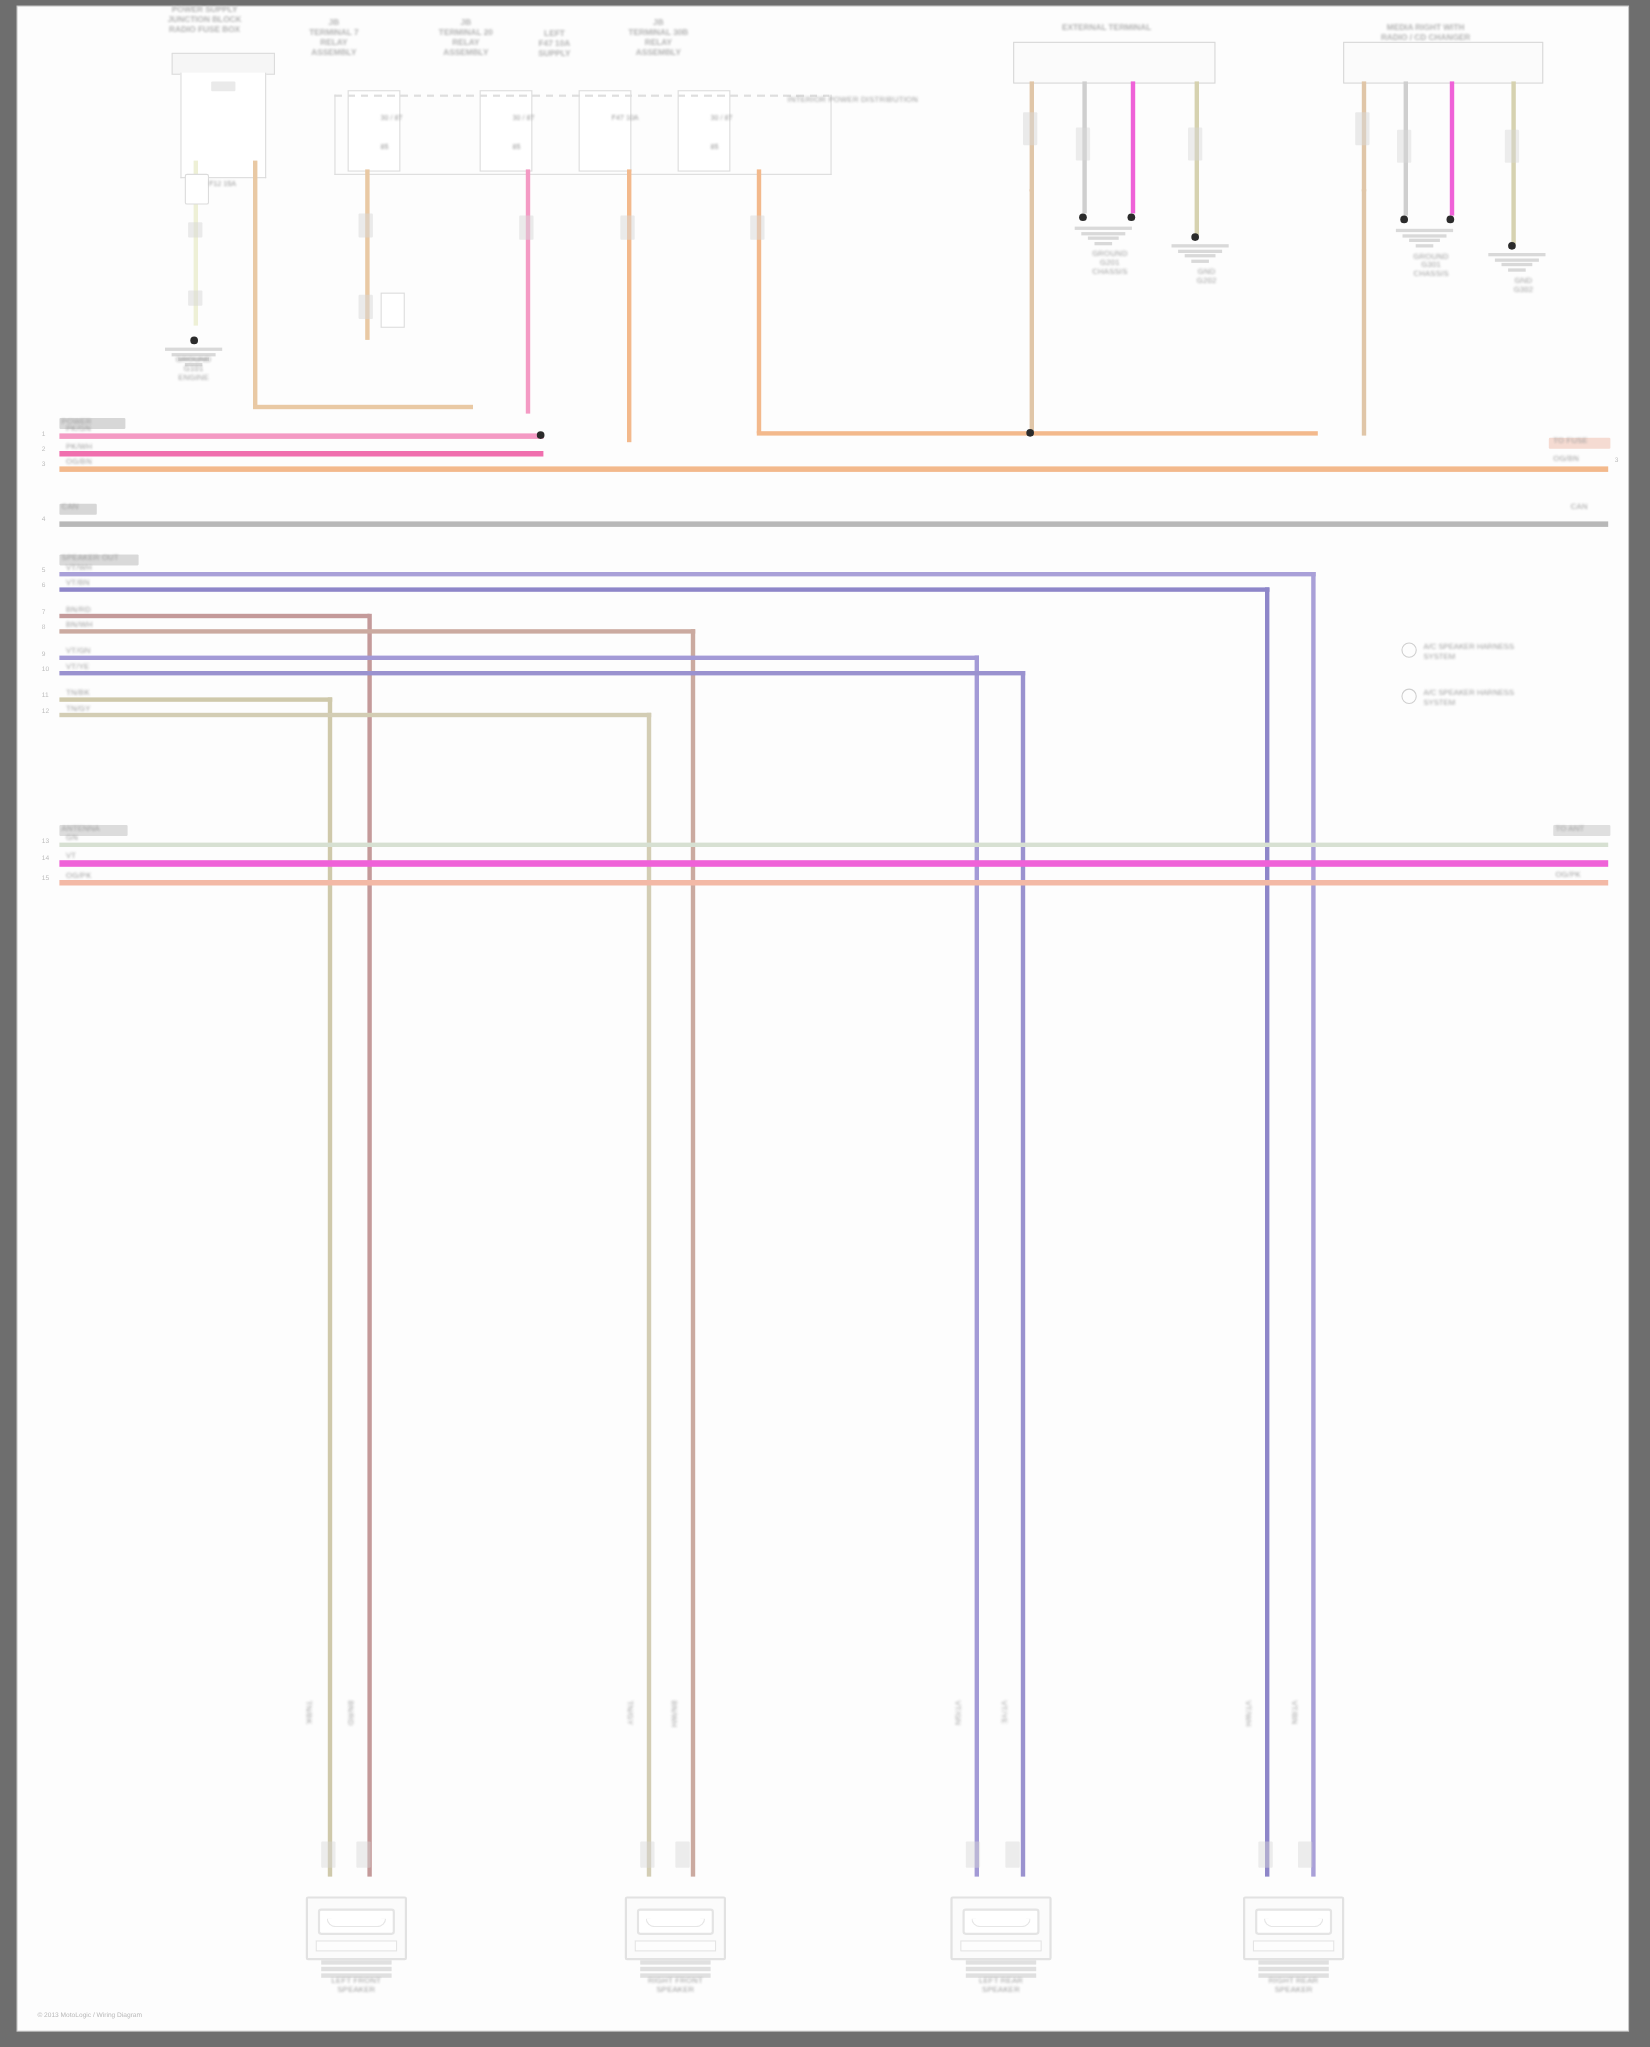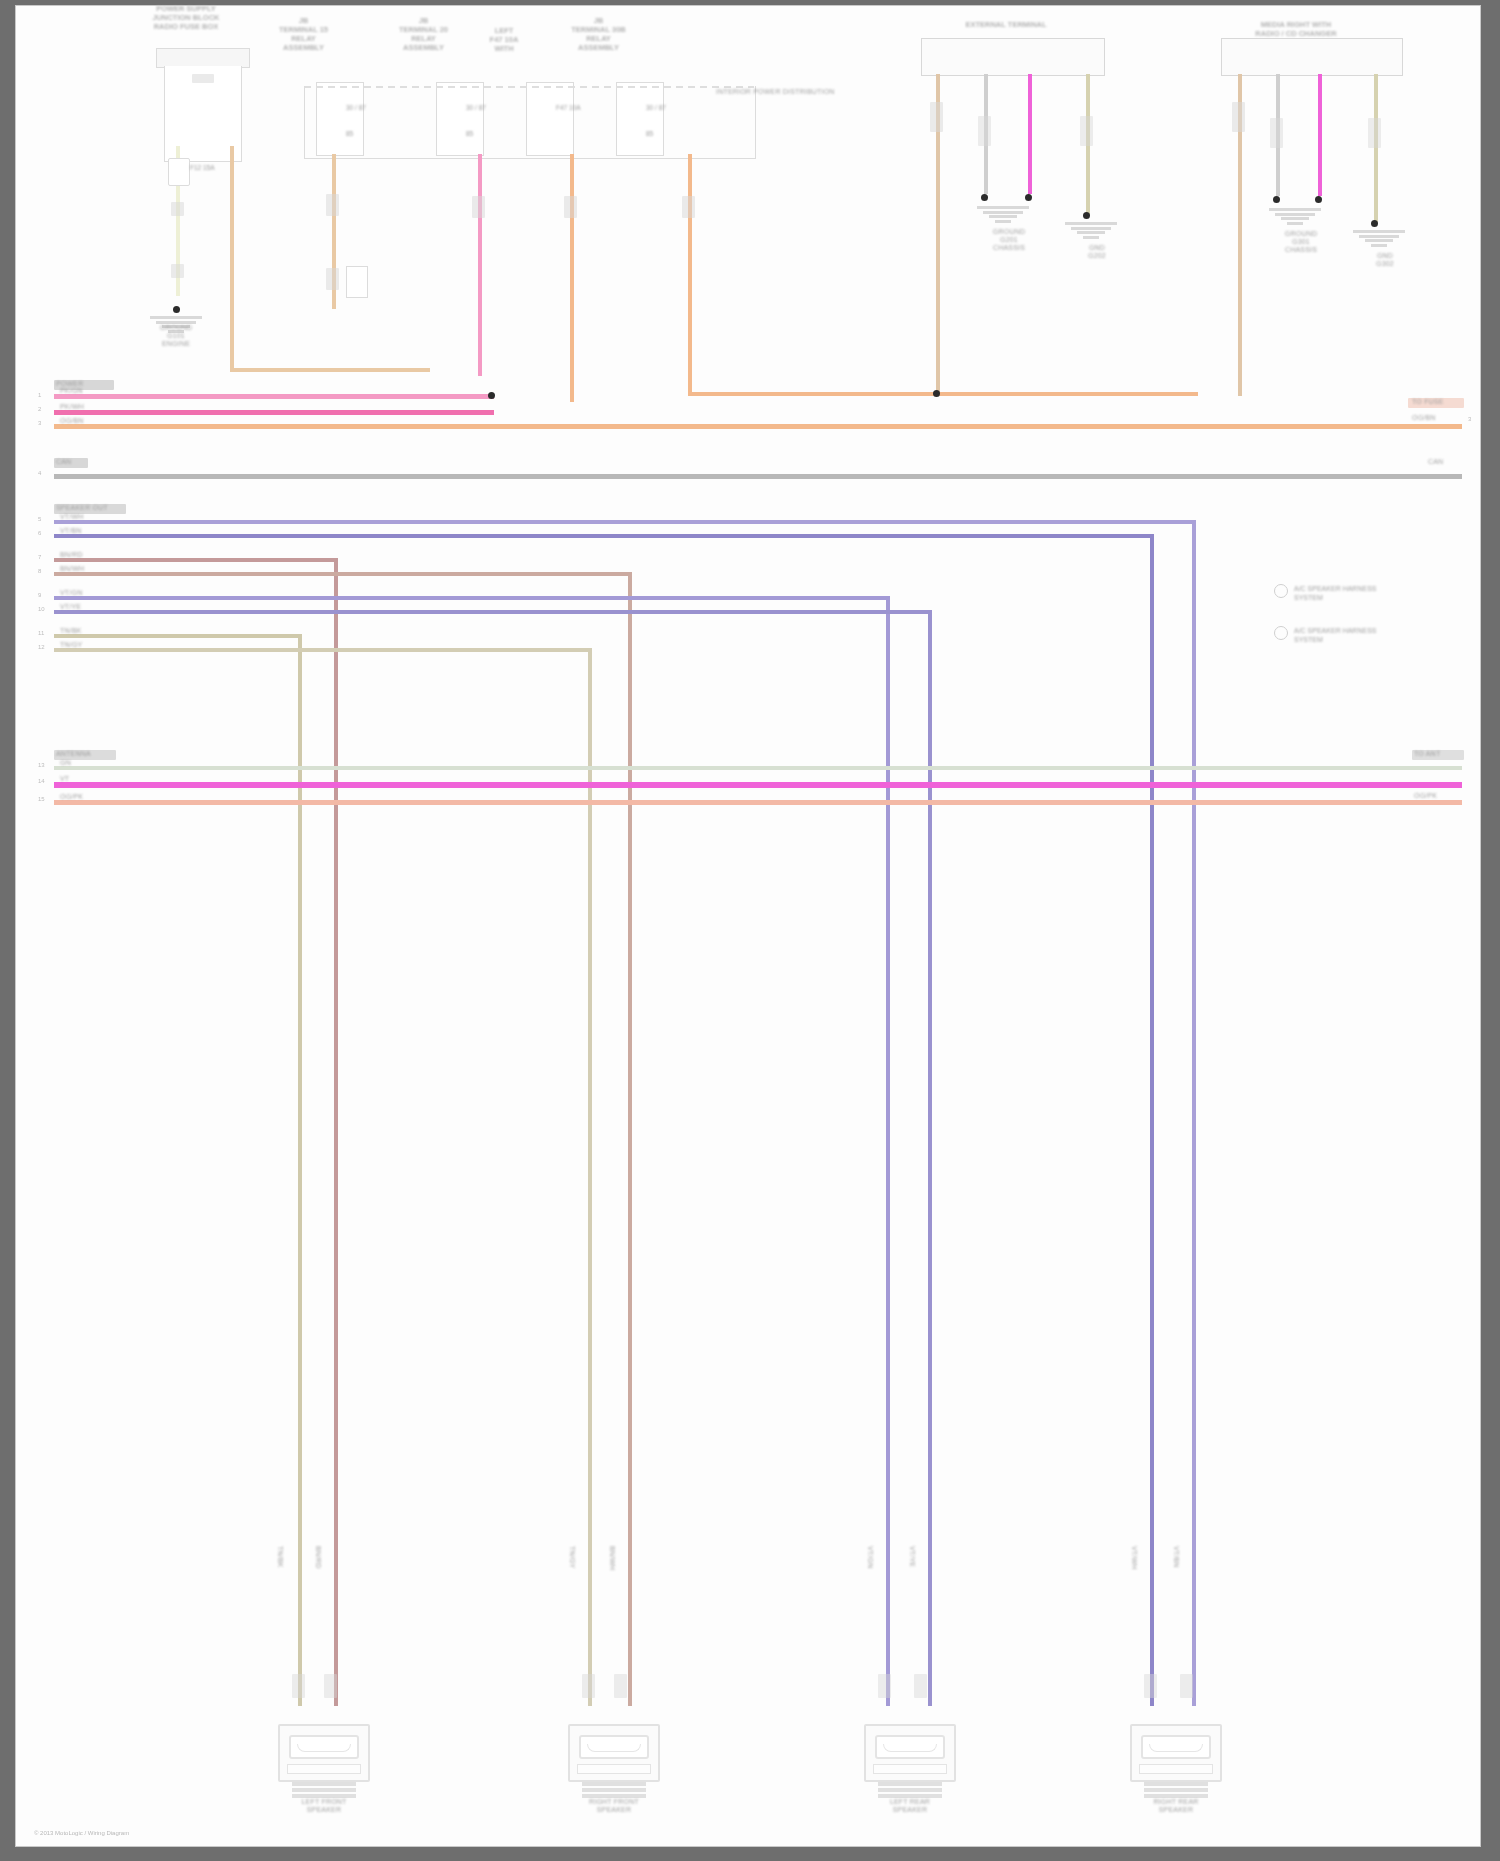--- a/index.html
+++ b/index.html
@@ -42,34 +42,34 @@
 <div id="page">
   <div id="sheet">
 
     <div class="hdr" style="left:105px;top:-2px;width:130px;">
       <div>POWER SUPPLY</div>
       <div>JUNCTION BLOCK</div>
       <div>RADIO FUSE BOX</div>
     </div>
     <div class="hdr" style="left:235px;top:10px;width:105px;">
       <div>JB</div>
-      <div>TERMINAL 15</div>
+      <div>TERMINAL 7</div>
       <div>RELAY</div>
       <div>ASSEMBLY</div>
     </div>
     <div class="hdr" style="left:355px;top:10px;width:105px;">
       <div>JB</div>
       <div>TERMINAL 20</div>
       <div>RELAY</div>
       <div>ASSEMBLY</div>
     </div>
     <div class="hdr" style="left:448px;top:20px;width:80px;">
       <div>LEFT</div>
       <div>F47 10A</div>
-      <div>WITH</div>
+      <div>SUPPLY</div>
     </div>
     <div class="hdr" style="left:530px;top:10px;width:105px;">
       <div>JB</div>
       <div>TERMINAL 30B</div>
       <div>RELAY</div>
       <div>ASSEMBLY</div>
     </div>
     <div class="hdr" style="left:900px;top:14px;width:180px;">
       <div>EXTERNAL TERMINAL</div>
     </div>

